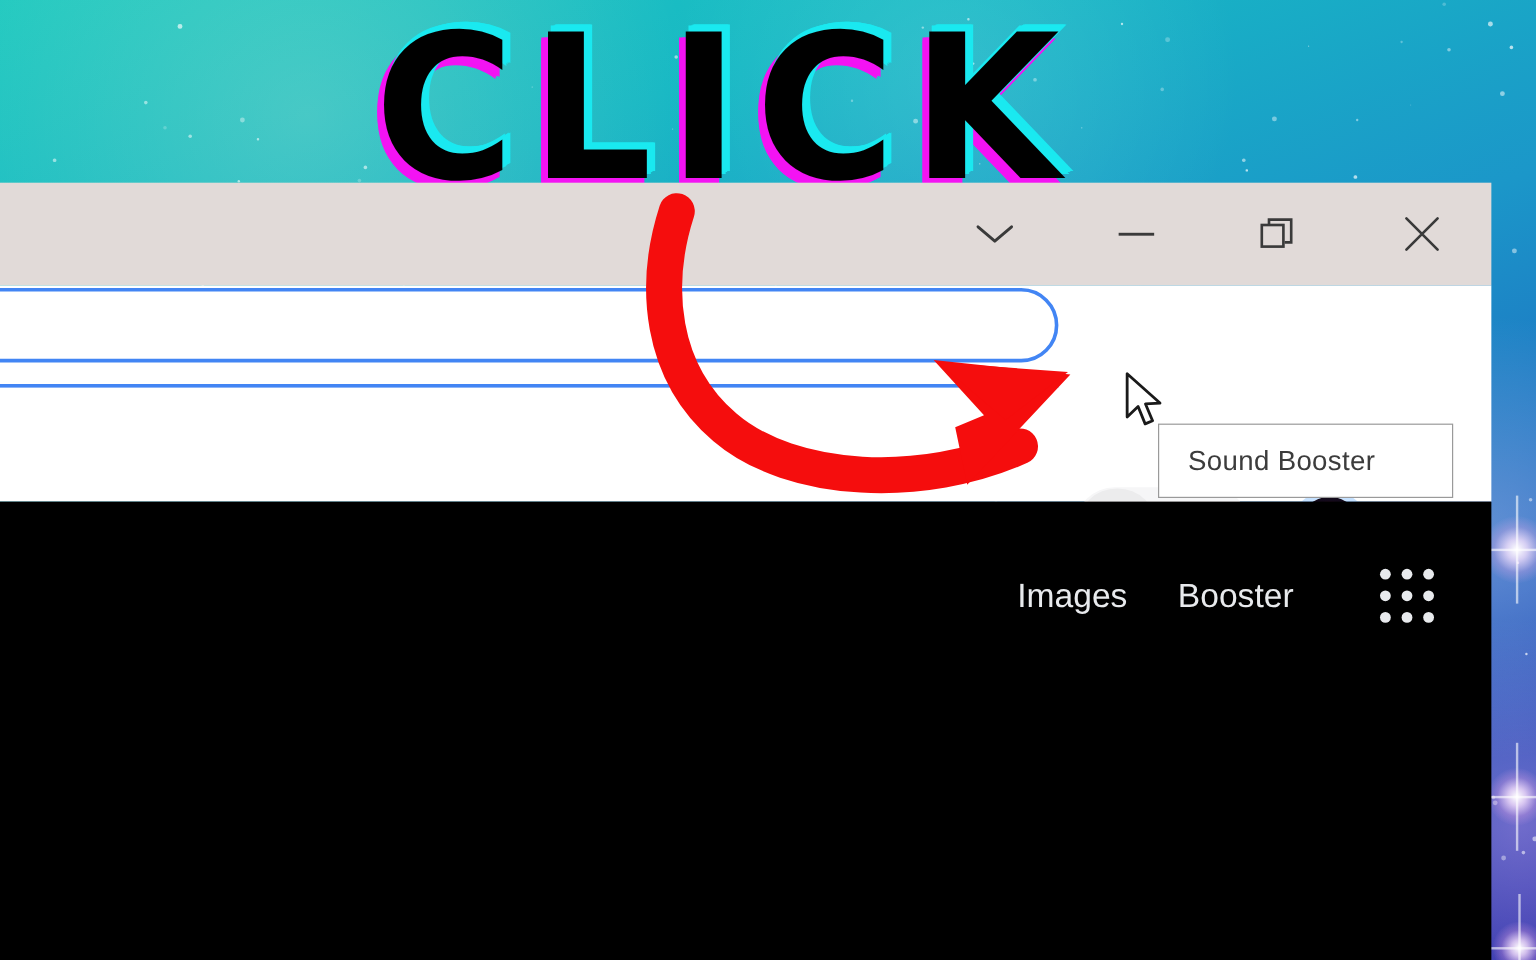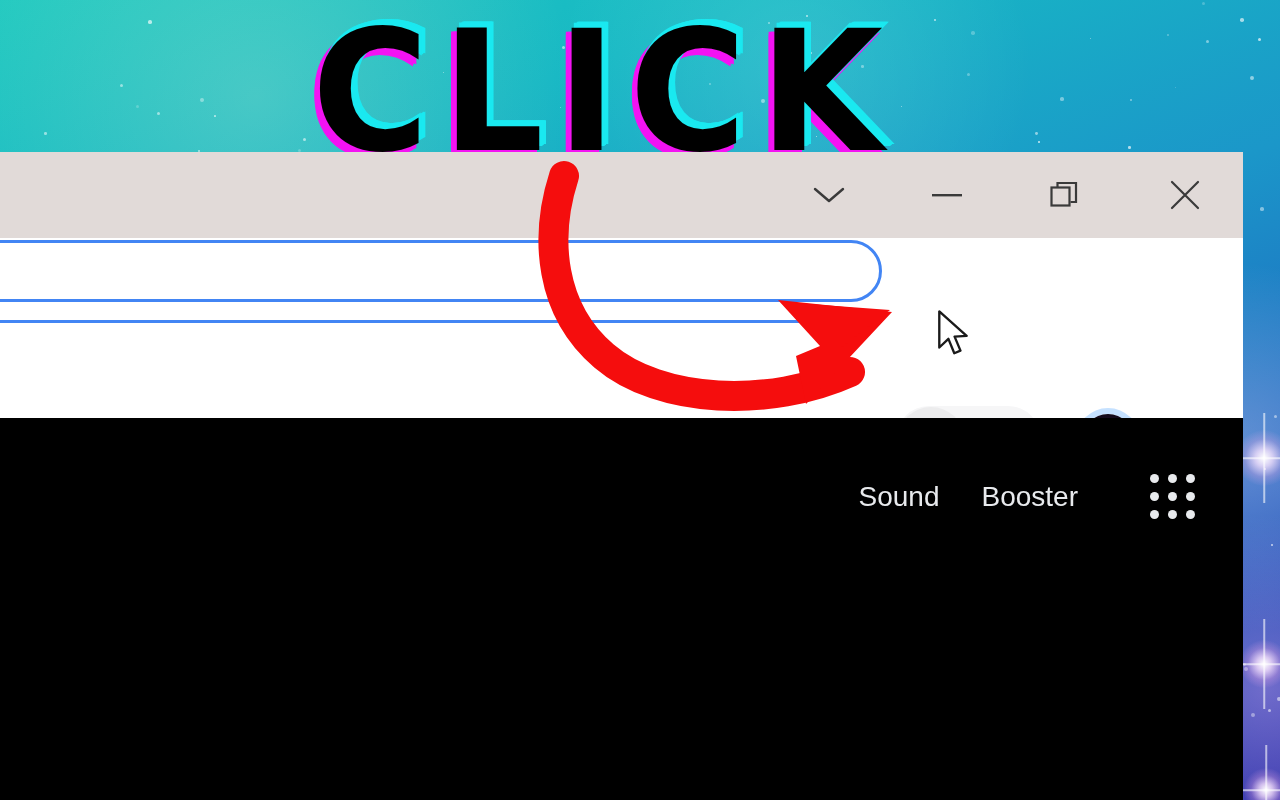--- a/index.html
+++ b/index.html
@@ -463,24 +463,27 @@
     </div>
 
     <div class="avatar"></div>
 
     <div class="kebab">
       <i></i>
       <i></i>
       <i></i>
     </div>
 
+    <div class="tooltip">
+      <span>Sound Booster</span>
+    </div>
 
     <div class="page">
       <div class="g-links">
-        <a class="g-link">Sound</a>
+        <a class="g-link">Images</a>
         <a class="g-link">Booster</a>
         <div class="apps-grid">
           <span></span>
           <span></span>
           <span></span>
           <span></span>
           <span></span>
           <span></span>
           <span></span>
           <span></span>

